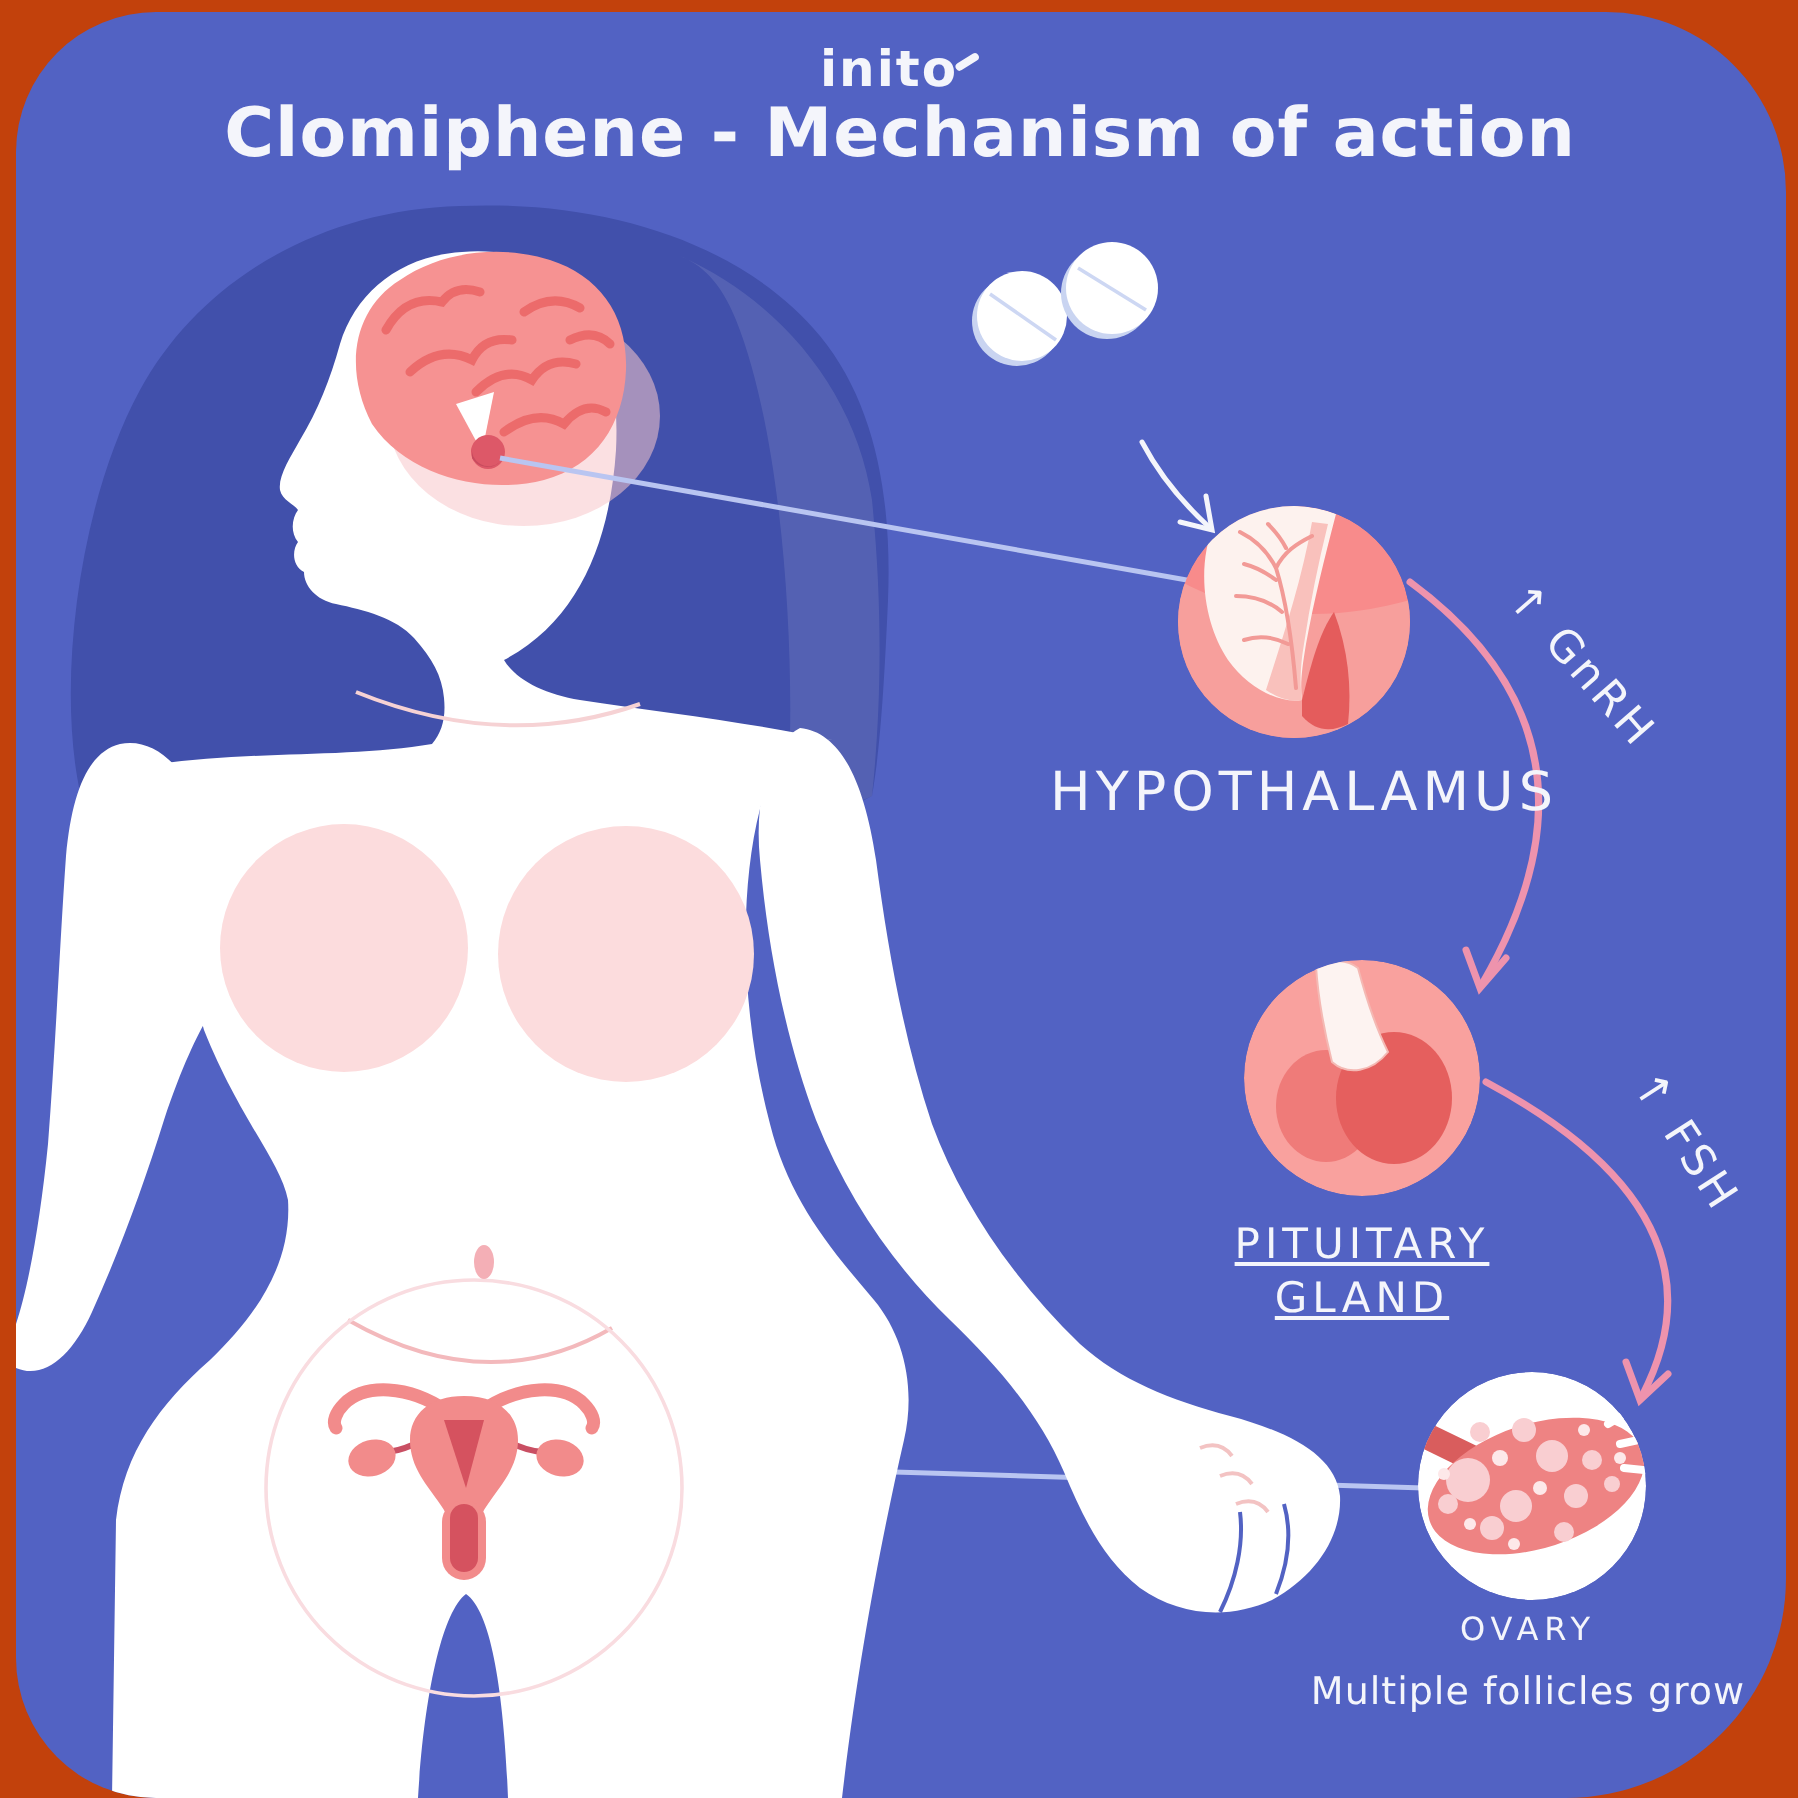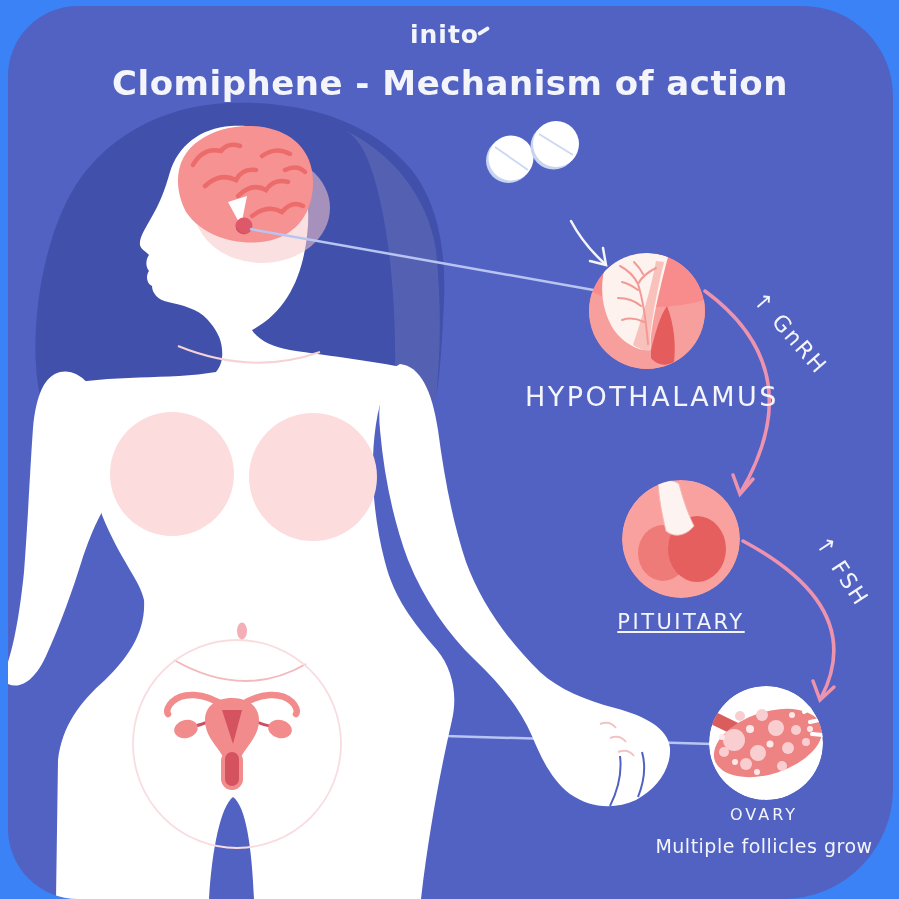--- a/index.html
+++ b/index.html
@@ -1,36 +1,36 @@
 <!DOCTYPE html>
 <html><head>
 <meta charset="utf-8">
 <style>
   html,body{margin:0;padding:0;background:#ffffff;}
   .page{
-    position:relative;width:899px;height:899px;background:#3b82f6;overflow:hidden;
+    position:relative;width:899px;height:899px;background:#c2410c;overflow:hidden;
     font-family:"DejaVu Sans","Liberation Sans",sans-serif;
   }
   .panel{
     position:absolute;left:8px;top:6px;right:6px;bottom:0;
     background:#5262c3;
     border-radius:70px 90px 110px 70px;
     overflow:hidden;
   }
   .panel svg{position:absolute;left:-8px;top:-6px;width:899px;height:899px;display:block;}
   .txt{position:absolute;color:#f4f5fb;white-space:nowrap;}
   .brand{
     left:450px;top:20px;transform:translateX(-50%);
     font-size:25px;font-weight:700;letter-spacing:1px;display:flex;align-items:flex-start;
   }
   .brand-tail{display:inline-block;width:13px;height:3.5px;background:#f4f5fb;border-radius:2px;
     transform:rotate(-32deg);margin:9px 0 0 -2px;}
   .title{
     left:450px;top:47px;transform:translateX(-50%);
-    font-size:34px;font-weight:700;letter-spacing:0.5px;margin-top:16px;
+    font-size:34px;font-weight:700;letter-spacing:0.5px;
   }
   .lbl{font-weight:500;}
   .lbl-clomiphene{left:542px;top:190px;transform:translateX(-50%);font-size:21px;letter-spacing:3.5px;}
   .lbl-hypothalamus{left:652px;top:381px;transform:translateX(-50%);font-size:27px;letter-spacing:2.5px;}
   .lbl-pituitary{left:681px;top:609px;transform:translateX(-50%);font-size:21px;letter-spacing:2.5px;text-align:center;line-height:27px;text-decoration:underline;}
   .lbl-ovary{left:764px;top:805px;transform:translateX(-50%);font-size:16px;letter-spacing:3px;}
   .lbl-follicles{left:764px;top:835px;transform:translateX(-50%);font-size:19px;letter-spacing:0.5px;font-weight:400;}
   .lbl-gnrh{left:790px;top:333px;transform:translate(-50%,-50%) rotate(49deg);font-size:22px;letter-spacing:2px;}
   .lbl-fsh{left:842px;top:571px;transform:translate(-50%,-50%) rotate(57deg);font-size:22px;letter-spacing:2px;}
 </style>
@@ -219,18 +219,19 @@
 
   <div class="txt brand">
     <span>inito</span>
     <span class="brand-tail"></span>
   </div>
   <div class="txt title">Clomiphene - Mechanism of action</div>
 
   <div class="txt lbl lbl-hypothalamus">HYPOTHALAMUS</div>
   <div class="txt lbl lbl-pituitary">
     <div>PITUITARY</div>
+    <div>GLAND</div>
   </div>
   <div class="txt lbl lbl-ovary">OVARY</div>
   <div class="txt lbl-follicles">Multiple follicles grow</div>
   <div class="txt lbl lbl-gnrh">↑ GnRH</div>
   <div class="txt lbl lbl-fsh">↑ FSH</div>
 </div>
 
 </body></html>

